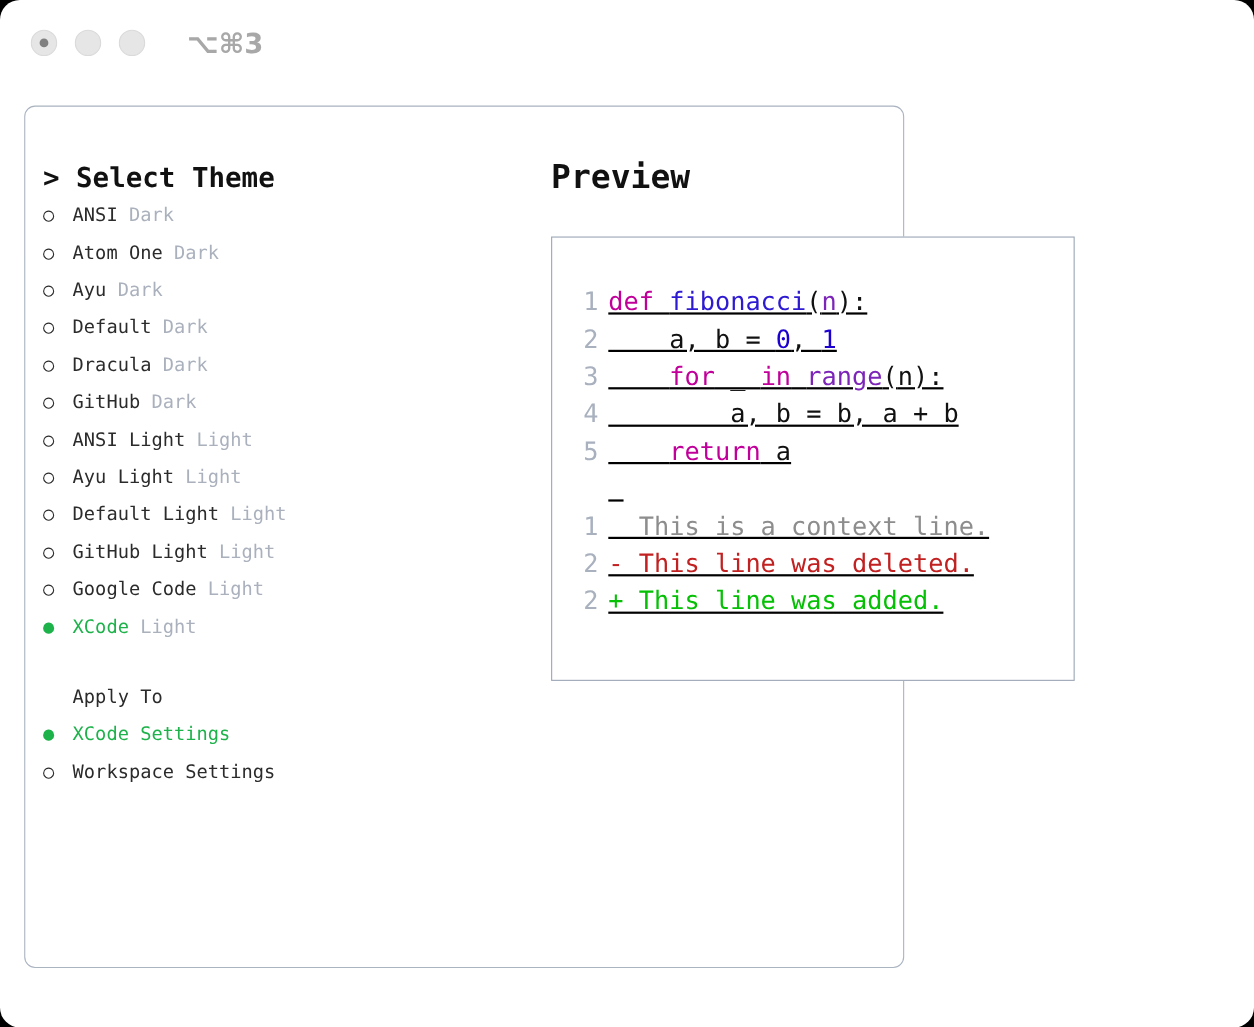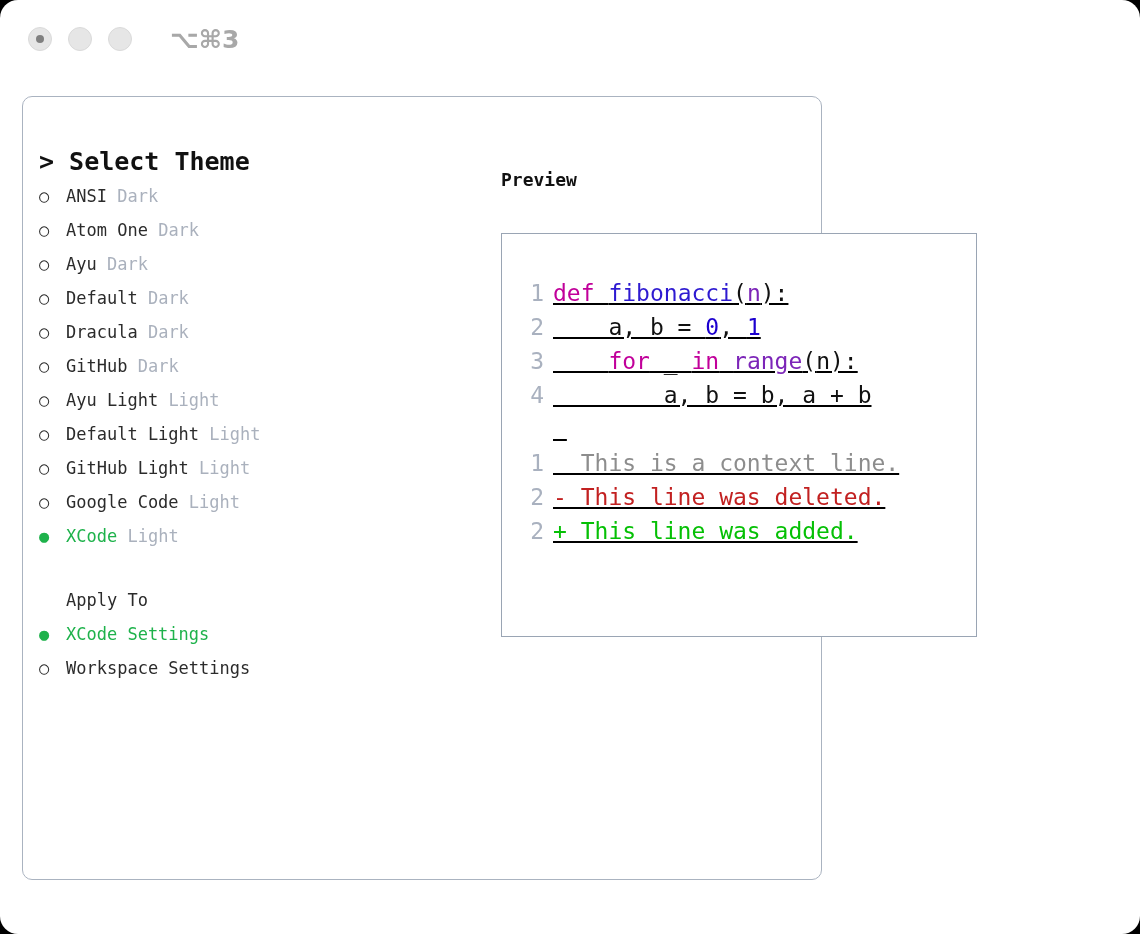--- a/index.html
+++ b/index.html
@@ -120,26 +120,25 @@
   .indent { display: inline-block; width: 27px; }
 
   
   #preview-column {
     position: absolute;
     left: 478px;
     top: 48px;
     width: 490px;
   }
   #preview-title {
-    font-size: 18px;
+    font-size: 30px;
     font-weight: 700;
     color: #111111;
     line-height: 34px;
     font-family: "DejaVu Sans Mono", "Liberation Mono", monospace;
-    margin-top: 18px;
   }
   #code-preview-box {
     margin-top: 36px;
     width: 476px;
     height: 404px;
     border: 1.5px solid #9aa5b4;
     box-sizing: border-box;
     background: #ffffff;
     padding: 42px 0 0 16px;
     text-decoration: underline;
@@ -189,20 +188,21 @@
 
       <div class="section-header">&gt; Select Theme</div>
 
       <div id="theme-options">
           <div class="option-row"><span class="marker">○</span><span>ANSI</span><span> </span><span class="variant">Dark</span></div>
           <div class="option-row"><span class="marker">○</span><span>Atom One</span><span> </span><span class="variant">Dark</span></div>
           <div class="option-row"><span class="marker">○</span><span>Ayu</span><span> </span><span class="variant">Dark</span></div>
           <div class="option-row"><span class="marker">○</span><span>Default</span><span> </span><span class="variant">Dark</span></div>
           <div class="option-row"><span class="marker">○</span><span>Dracula</span><span> </span><span class="variant">Dark</span></div>
           <div class="option-row"><span class="marker">○</span><span>GitHub</span><span> </span><span class="variant">Dark</span></div>
+          <div class="option-row"><span class="marker">○</span><span>ANSI Light</span><span> </span><span class="variant">Light</span></div>
           <div class="option-row"><span class="marker">○</span><span>Ayu Light</span><span> </span><span class="variant">Light</span></div>
           <div class="option-row"><span class="marker">○</span><span>Default Light</span><span> </span><span class="variant">Light</span></div>
           <div class="option-row"><span class="marker">○</span><span>GitHub Light</span><span> </span><span class="variant">Light</span></div>
           <div class="option-row"><span class="marker">○</span><span>Google Code</span><span> </span><span class="variant">Light</span></div>
           <div class="option-row selected"><span class="marker">●</span><span>XCode</span><span> </span><span class="variant">Light</span></div>
         </div>
 
       <div id="apply-to-block">
         <div class="option-row"><span class="indent"></span><span>Apply To</span></div>
         <div id="apply-to-options">
@@ -214,20 +214,21 @@
 
     </div>
 
     <div id="preview-column">
       <div id="preview-title">Preview</div>
       <div id="code-preview-box">
           <div class="code-line"><span class="lineno">1</span><span class="kw">def </span><span class="fn">fibonacci</span><span class="plain">(</span><span class="param">n</span><span class="plain">):</span></div>
           <div class="code-line"><span class="lineno">2</span><span class="plain">    a, b = </span><span class="num">0</span><span class="plain">, </span><span class="num">1</span></div>
           <div class="code-line"><span class="lineno">3</span><span class="plain">    </span><span class="kw">for</span><span class="plain"> _ </span><span class="kw">in</span><span class="plain"> </span><span class="builtin">range</span><span class="plain">(</span><span class="plain">n</span><span class="plain">):</span></div>
           <div class="code-line"><span class="lineno">4</span><span class="plain">        a, b = b, a + b</span></div>
+          <div class="code-line"><span class="lineno">5</span><span class="plain">    </span><span class="kw">return</span><span class="plain"> a</span></div>
           <div class="code-line blank"><span class="lineno"></span><span class="plain"> </span></div>
           <div class="code-line"><span class="lineno">1</span><span class="diff-context">  This is a context line.</span></div>
           <div class="code-line"><span class="lineno">2</span><span class="diff-del">- This line was deleted.</span></div>
           <div class="code-line"><span class="lineno">2</span><span class="diff-add">+ This line was added.</span></div>
         </div>
     </div>
 
   </div>
 </div>
 

